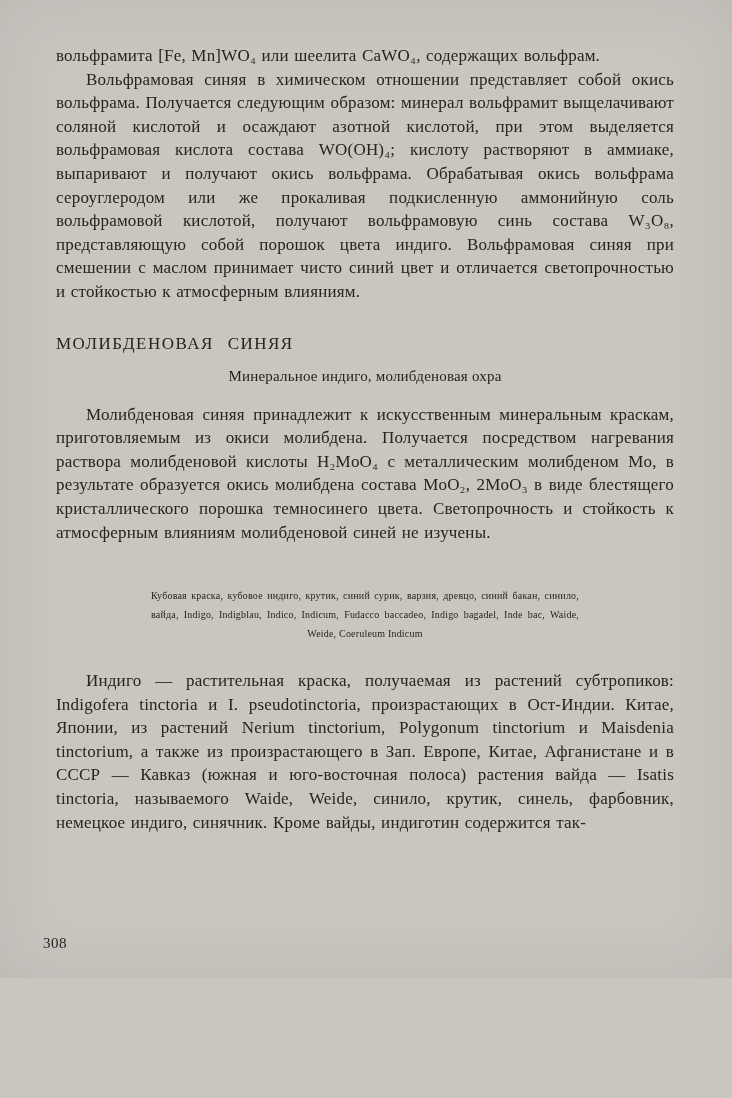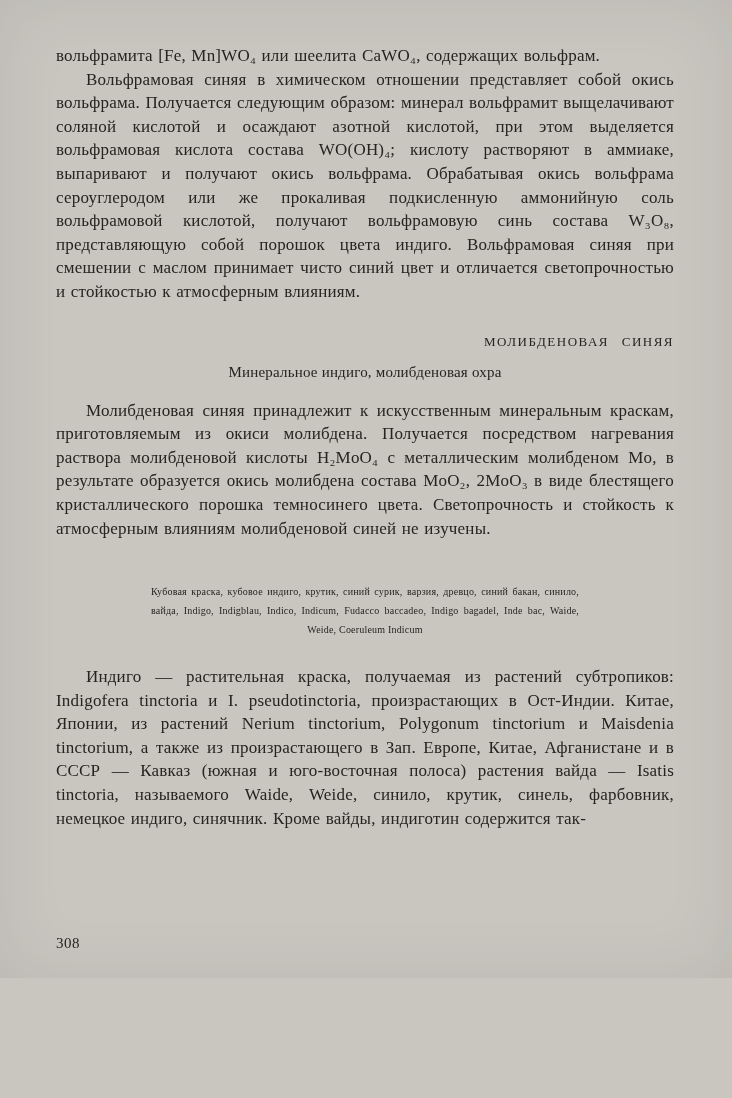--- a/index.html
+++ b/index.html
@@ -27,23 +27,23 @@
   .para{
     font-size:17px;
     line-height:23.6px;
     text-align:justify;
     text-indent:30px;
     letter-spacing:0.2px;
     word-spacing:1px;
   }
   .para.no-indent{text-indent:0;}
   .section-title{
-    font-size:13px;
+    font-size:17px;
     font-weight:normal;
-    text-align:right;
+    text-align:left;
     letter-spacing:1.5px;
     word-spacing:8px;
     margin:30px 0 14px 0;
   }
   .section-subtitle{
     font-size:15px;
     text-align:center;
     margin:12px 0 18px 0;
     letter-spacing:0.2px;
   }
@@ -52,21 +52,21 @@
     margin:16px auto 26px auto;
     font-size:10px;
     line-height:19px;
     text-align:justify;
     text-align-last:center;
     letter-spacing:0.2px;
   }
   .spacer-lg{height:26px;}
   .page-number{
     position:absolute;
-    left:56px;bottom:26px;
+    left:43px;bottom:26px;
     font-size:15px;
     letter-spacing:0.5px;
   }
 </style>
 </head>
 <body>
 
 <div class="page">
   <div class="content">
 

